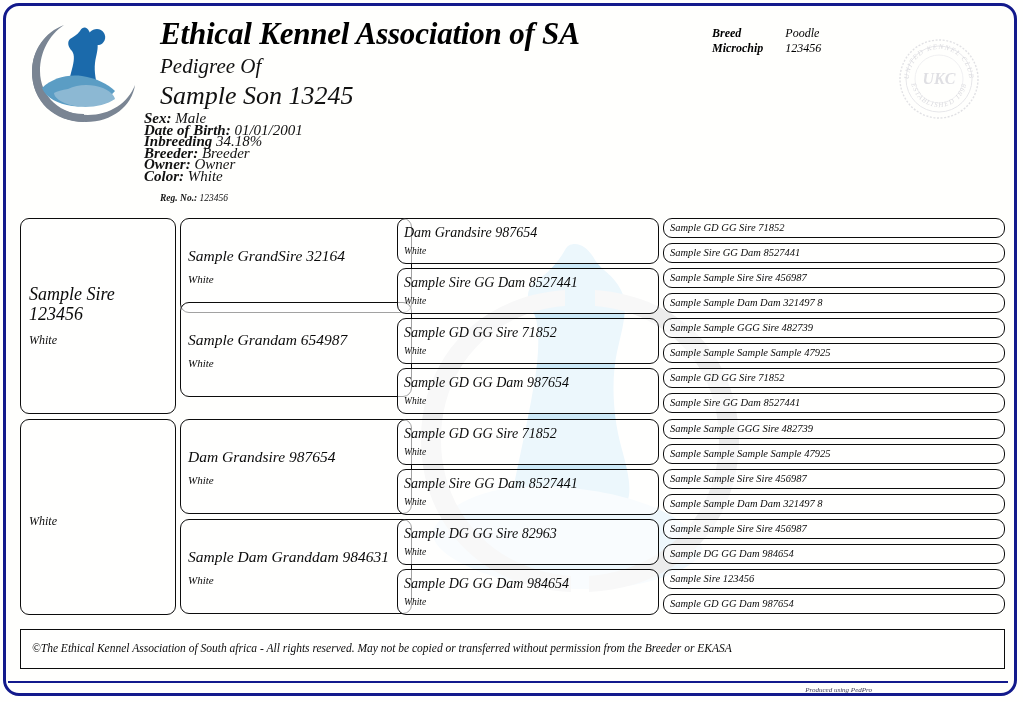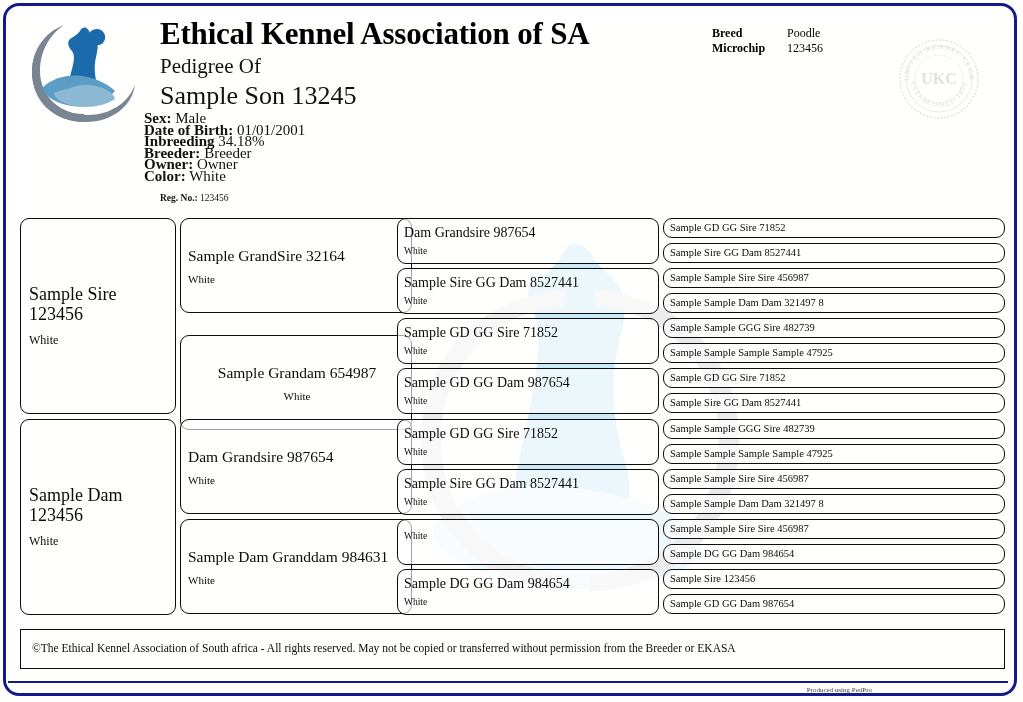--- a/index.html
+++ b/index.html
@@ -44,20 +44,21 @@
     height: 400px;
     opacity: 1;
     pointer-events: none;
   }
 
   #content {
     position: absolute;
     left: 0; top: 0;
     width: 888px;
     height: 702px;
+    font-style: italic;
   }
 
   
   #logo {
     position: absolute;
     left: 24px;
     top: 14px;
     width: 124px;
     height: 116px;
   }
@@ -342,34 +343,33 @@
 
       <div class="col" id="col1">
         <div class="cell c1" style="top:0px;">
           <div class="c1-inner">
             <span class="nm">Sample Sire 123456</span>
             <span class="cl">White</span>
           </div>
         </div>
         <div class="cell c1" style="top:201px;">
           <div class="c1-inner">
-            <span class="nm">Sample Dam 123456</span>
             <span class="cl">White</span>
           </div>
         </div>
       </div>
 
       <div class="col" id="col2">
         <div class="cell c2" style="top:0px;">
           <div class="c2-inner">
             <span class="nm">Sample GrandSire 32164</span>
             <span class="cl">White</span>
           </div>
         </div>
-        <div class="cell c2" style="top:117px;text-align:center;">
+        <div class="cell c2" style="top:84px;">
           <div class="c2-inner">
             <span class="nm">Sample Grandam 654987</span>
             <span class="cl">White</span>
           </div>
         </div>
         <div class="cell c2" style="top:201px;">
           <div class="c2-inner">
             <span class="nm">Dam Grandsire 987654</span>
             <span class="cl">White</span>
           </div>
@@ -414,20 +414,21 @@
           </div>
         </div>
         <div class="cell c3" style="top:251px;">
           <div class="c3-inner">
             <span class="nm">Sample Sire GG Dam 8527441</span>
             <span class="cl">White</span>
           </div>
         </div>
         <div class="cell c3" style="top:301px;">
           <div class="c3-inner">
+            <span class="nm">Sample DG GG Sire 82963</span>
             <span class="cl">White</span>
           </div>
         </div>
         <div class="cell c3" style="top:351px;">
           <div class="c3-inner">
             <span class="nm">Sample DG GG Dam 984654</span>
             <span class="cl">White</span>
           </div>
         </div>
       </div>

